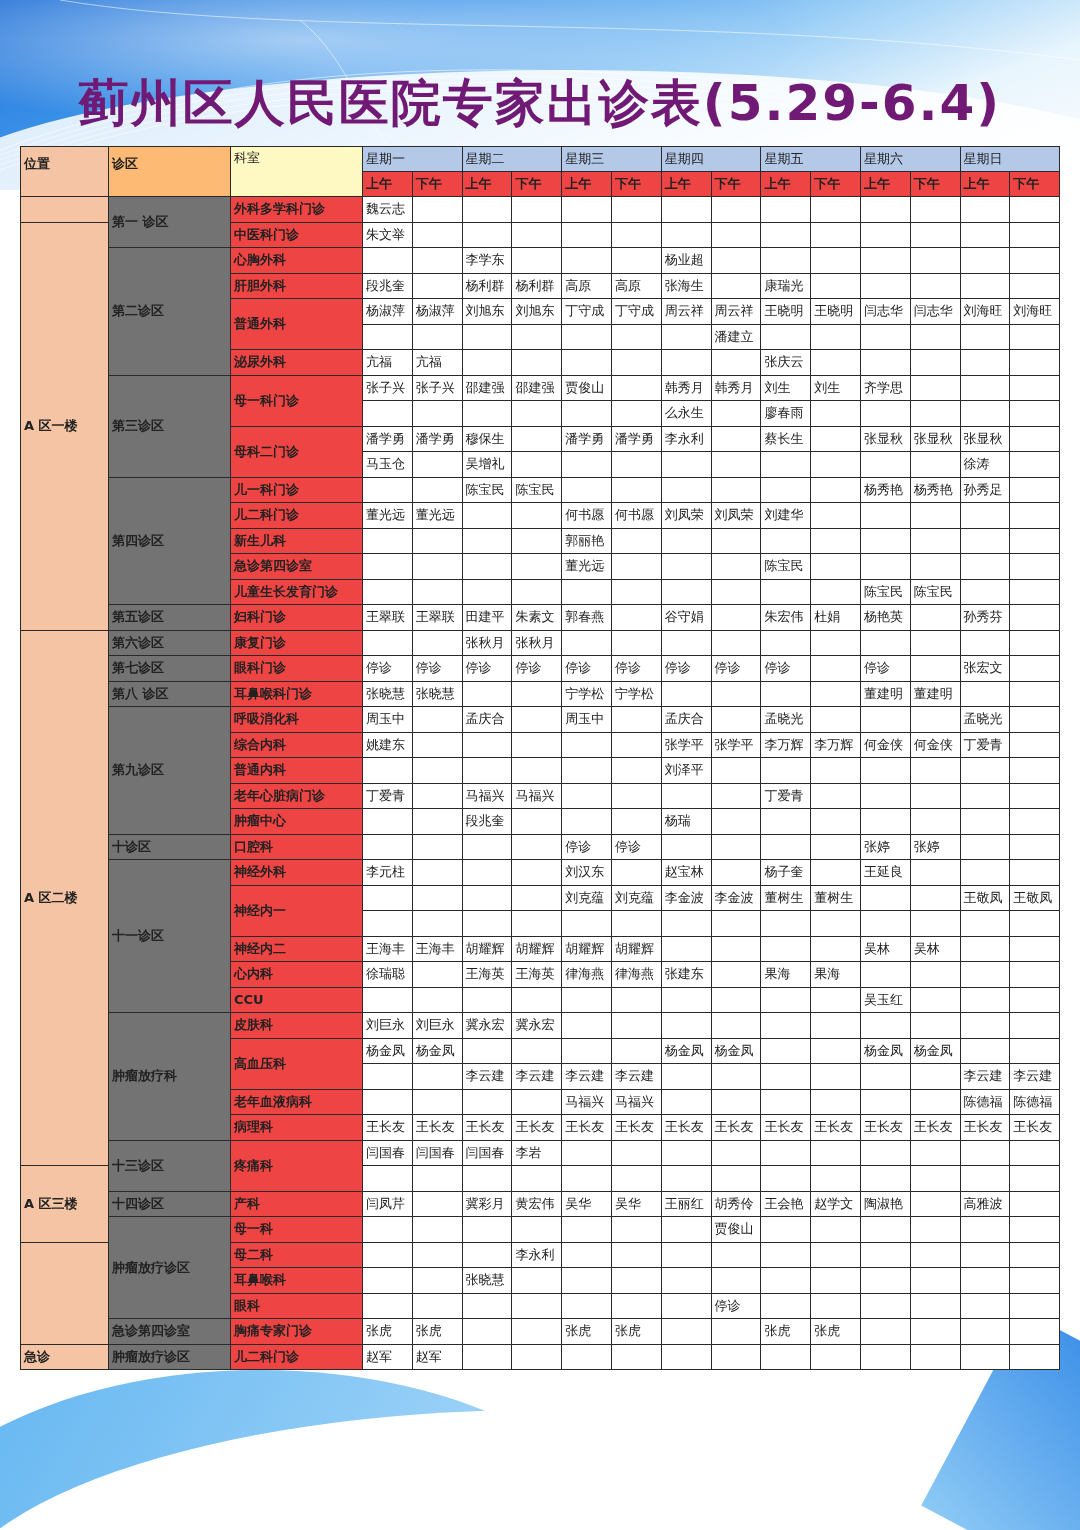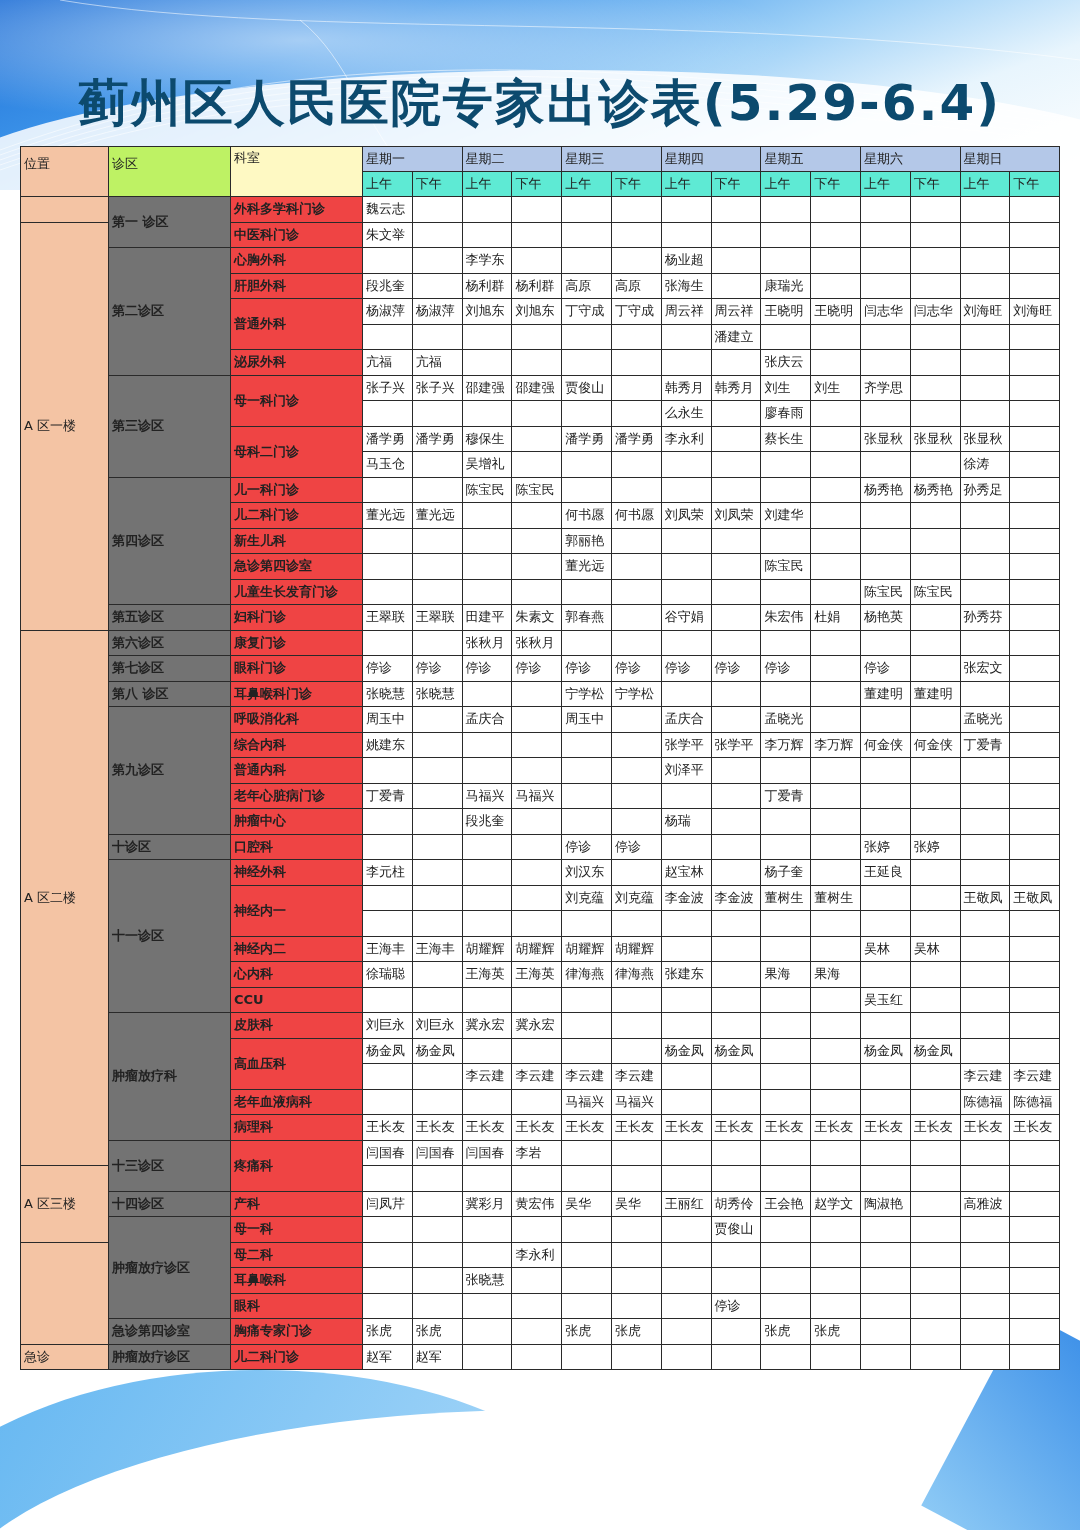--- a/index.html
+++ b/index.html
@@ -30,43 +30,43 @@
     position: absolute; left: -60px; bottom: -300px; width: 1200px; height: 420px;
     border-radius: 50%; background: #ffffff;
   }
   .bg-bottom-right {
     position: absolute; right: -100px; bottom: -40px; width: 220px; height: 220px;
     background: linear-gradient(200deg, #2f86e6, #8cc9f5);
     transform: rotate(28deg);
   }
   .title {
     position: absolute; left: 0; top: 70px; width: 1080px; text-align: center;
-    font-size: 50px; font-weight: bold; color: #0c4a6e; letter-spacing: 2px;
+    font-size: 50px; font-weight: bold; color: #701a75; letter-spacing: 2px;
     z-index: 2;
   }
   table.sched {
     position: absolute; left: 20px; top: 146px; z-index: 3;
     border-collapse: collapse; table-layout: fixed;
     width: 1039px;
   }
   table.sched td, table.sched th {
     border: 1.5px solid #2a2a2a; padding: 0 3px; height: 24.5px;
     font-size: 13px; white-space: nowrap; overflow: hidden; text-align: left;
     vertical-align: middle; color: #222;
   }
   col.c-pos { width: 88px; }
   col.c-zone { width: 122px; }
   col.c-dept { width: 132px; }
   col.c-slot { width: 49.8px; }
-  .h-pos { background: #f4c4a4; font-weight: normal; font-size: 16px; vertical-align: top !important; padding-top: 8px !important; color: #333; }
-  .h-zone { background: #bef264; font-weight: normal; font-size: 16px; vertical-align: top !important; padding-top: 8px !important; color: #333; }
+  .h-pos { background: #f4c4a4; font-weight: bold; font-size: 16px; vertical-align: top !important; padding-top: 8px !important; color: #333; }
+  .h-zone { background: #fdba74; font-weight: bold; font-size: 16px; vertical-align: top !important; padding-top: 8px !important; color: #333; }
   .h-dept { background: #fef9c3; font-weight: normal; font-size: 16px; vertical-align: top !important; padding-top: 2px !important; color: #333; }
   .h-day { background: #b4c8e8; font-weight: normal; font-size: 17px; color: #333; height: 24px !important; margin-top: 12px; }
-  .h-half { background: #5eead4; font-weight: normal; font-size: 17px; color: #333; height: 24px !important; }
-  td.pos { background: #f4c4a4; font-weight: normal; font-size: 13px; }
+  .h-half { background: #ef4444; font-weight: bold; font-size: 17px; color: #333; height: 24px !important; }
+  td.pos { background: #f4c4a4; font-weight: bold; font-size: 13px; }
   td.zone { background: #737373; font-weight: bold; font-size: 14px; }
   td.dept { background: #ef4444; font-weight: bold; font-size: 13px; }
   td.slot { background: #ffffff; font-size: 12.5px; color: #333; }
 </style>
 </head>
 <body>
 
 <div class="bg-top"></div>
 <svg class="wave-lines" viewBox="0 0 1080 190" preserveAspectRatio="none">
   <g fill="none" stroke="rgba(255,255,255,0.55)" stroke-width="1">

